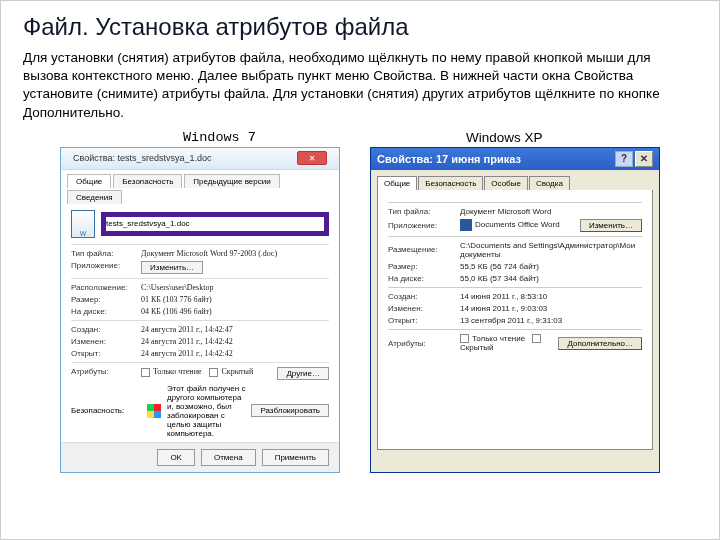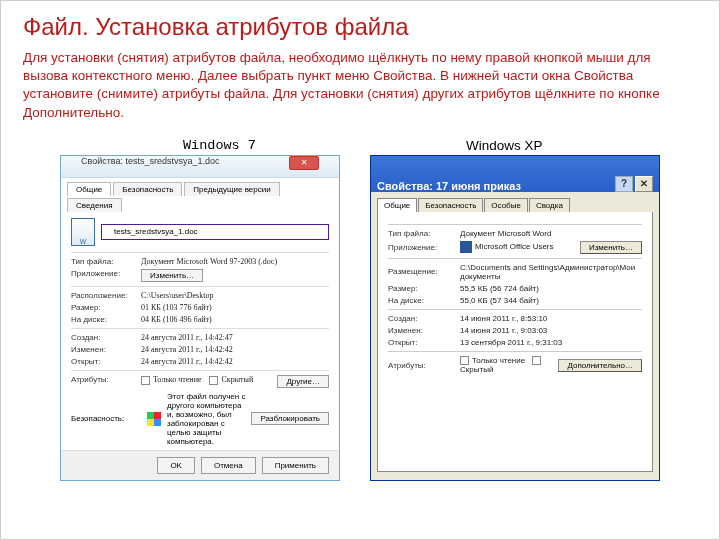--- a/index.html
+++ b/index.html
@@ -1,52 +1,52 @@
 <!DOCTYPE html>
 <html><head>
 <meta charset="utf-8">
 <style>
   * { box-sizing: border-box; margin: 0; padding: 0; }
   body { font-family: "Segoe UI", Tahoma, sans-serif; width: 720px; height: 540px; background: #fff; position: relative; }
   .page { padding: 12px 22px; border: 1px solid #ccc; height: 540px; }
-  .title { font-size: 24px; color: #b91c1c; font-weight: 400; margin-bottom: 8px; }
-  .desc { font-size: 13.5px; color: #b91c1c; line-height: 1.35; margin-bottom: 16px; }
+  .title { font-size: 24px; color: #0f172a; font-weight: 400; margin-bottom: 8px; }
+  .desc { font-size: 13.5px; color: #000000; line-height: 1.35; margin-bottom: 8px; }
   .os-labels { display: flex; margin-top: 2px; }
   .os-label { font-size: 13.5px; font-weight: 400; }
   .os-left { margin-left: 160px; font-family: Liberation Mono, monospace; }
   .os-right { margin-left: 210px; }
   .panels { display: flex; gap: 30px; margin-top: 2px; justify-content: center; }
 
   
   .dlg7 { width: 280px; border: 1px solid #6faad6; font-size: 9px; background: #fff; }
-  .dlg7-title { height: 22px; background: linear-gradient(#f6fafe,#dceaf6); display: flex; padding: 0 20px; border-bottom: 1px solid #c6dcec; color: #333; }
+  .dlg7-title { height: 22px; background: linear-gradient(#f6fafe,#dceaf6); display: flex; align-items: center; padding: 0 12px; border-bottom: 1px solid #c6dcec; color: #333; }
   .dlg7-title .spacer { flex: 1; }
   .dlg7-close { width: 30px; height: 14px; background: #d9534f; border: 1px solid #b33; color: #fff; font-size: 8px; display: flex; align-items: center; justify-content: center; border-radius: 2px; }
   .dlg7-tabs { display: flex; flex-wrap: wrap; padding: 4px 6px 0 6px; gap: 2px; }
   .dlg7-tab { border: 1px solid #bbb; border-bottom: none; padding: 2px 8px; background: #f4f4f4; font-size: 8px; }
   .dlg7-tab.active { background: #fff; }
   .dlg7-body { padding: 6px 10px 4px 10px; }
   .dlg7-head { display: flex; align-items: center; gap: 6px; margin-bottom: 6px; }
   .doc-icon7 { width: 24px; height: 28px; border: 1px solid #3a6ea5; background: linear-gradient(#fff,#dfeaf5); font-size: 7px; color: #3a6ea5; display: flex; align-items: flex-end; justify-content: center; }
-  .fn-box { flex: 1; border: 1px solid #4c1d95; padding: 2px 12px; height: 16px; font-size: 8px; background: #fff; }
+  .fn-box { flex: 1; border: 5px solid #4c1d95; padding: 2px 0; height: 24px; font-size: 8px; background: #fff; }
   .hr7 { border: none; border-top: 1px solid #ddd; margin: 4px 0; }
   .row7 { display: flex; margin: 3px 0; font-size: 8px; }
   .row7 .lbl { width: 70px; color: #333; }
   .row7 .val { flex: 1; color: #222; font-family: Liberation Serif, serif; }
   .app-icon { width: 12px; height: 12px; background: #2b579a; display: inline-block; margin-right: 3px; vertical-align: middle; }
   .btn7s { border: 1px solid #999; padding: 1px 8px; font-size: 8px; background: #f4f4f4; }
   .cb { width: 9px; height: 9px; border: 1px solid #888; display: inline-block; vertical-align: middle; margin-right: 3px; background: #fff; }
   .sec-row { display: flex; align-items: center; gap: 6px; font-size: 8px; margin-top: 4px; }
   .shield { width: 14px; height: 14px; background: conic-gradient(#e23 0 90deg,#29f 90deg 180deg,#fd3 180deg 270deg,#2c5 270deg 360deg); }
   .dlg7-foot { display: flex; gap: 6px; justify-content: flex-end; padding: 6px 10px; border-top: 1px solid #ddd; background: #f0f0f0; }
   .dlg7-foot .btn7s { padding: 3px 12px; }
 
   
   .dlgx { width: 290px; border: 1px solid #003399; font-size: 9px; background: #ece9d8; }
-  .dlgx-title { height: 36px; background: linear-gradient(#3b77d8,#2a5fc8); display: flex; align-items: flex-end; padding: 0 6px; color: #fff; font-weight: bold; font-size: 11px; }
+  .dlgx-title { height: 22px; background: linear-gradient(#3b77d8,#2a5fc8); display: flex; align-items: center; padding: 0 6px; color: #fff; font-weight: bold; font-size: 11px; }
   .dlgx-title .spacer { flex: 1; }
   .xpbtn { width: 18px; height: 16px; background: #e8e4d4; border: 1px solid #fff; border-right-color: #888; border-bottom-color: #888; margin-left: 2px; display: flex; align-items: center; justify-content: center; font-size: 10px; color: #333; }
   .xpbtn.hlp { background: #c8d8f8; border-color: #9ab; }
   .dlgx-tabs { display: flex; padding: 6px 6px 0 6px; gap: 1px; }
   .dlgx-tab { border: 1px solid #888; border-bottom: none; padding: 2px 6px; background: #ece9d8; font-size: 8px; }
   .dlgx-tab.active { background: #fff; }
   .dlgx-body { margin: 0 6px 6px 6px; border: 1px solid #888; border-top: none; background: #fff; padding: 8px 10px 8px 10px; min-height: 260px; }
   .xp-head { display: flex; align-items: center; gap: 8px; margin-bottom: 6px; }
   .doc-iconx { width: 26px; height: 30px; background: #fff; border: 1px solid #888; position: relative; }
   .doc-iconx::after { content: ""; position: absolute; right: 0; top: 0; width: 8px; height: 8px; background: #ddd; border-left: 1px solid #888; border-bottom: 1px solid #888; }
@@ -160,21 +160,21 @@
         <div class="dlgx-tab">Сводка</div>
       </div>
       <div class="dlgx-body">
         <hr class="hrx">
         <div class="rowx">
             <span class="lbl">Тип файла:</span>
             <span class="val">Документ Microsoft Word</span>
           </div>
         <div class="rowx">
             <span class="lbl">Приложение:</span>
-            <span class="val"><span class="app-icon"></span><span>Microsoft Office Users</span></span>
+            <span class="val"><span class="app-icon"></span><span>Documents Office Word</span></span>
             <button class="btnx">Изменить…</button>
           </div>
         <hr class="hrx">
         <div class="rowx">
             <span class="lbl">Размещение:</span>
             <span class="val">C:\Documents and Settings\Администратор\Мои документы</span>
           </div>
         <div class="rowx">
             <span class="lbl">Размер:</span>
             <span class="val">55,5 КБ (56 724 байт)</span>

